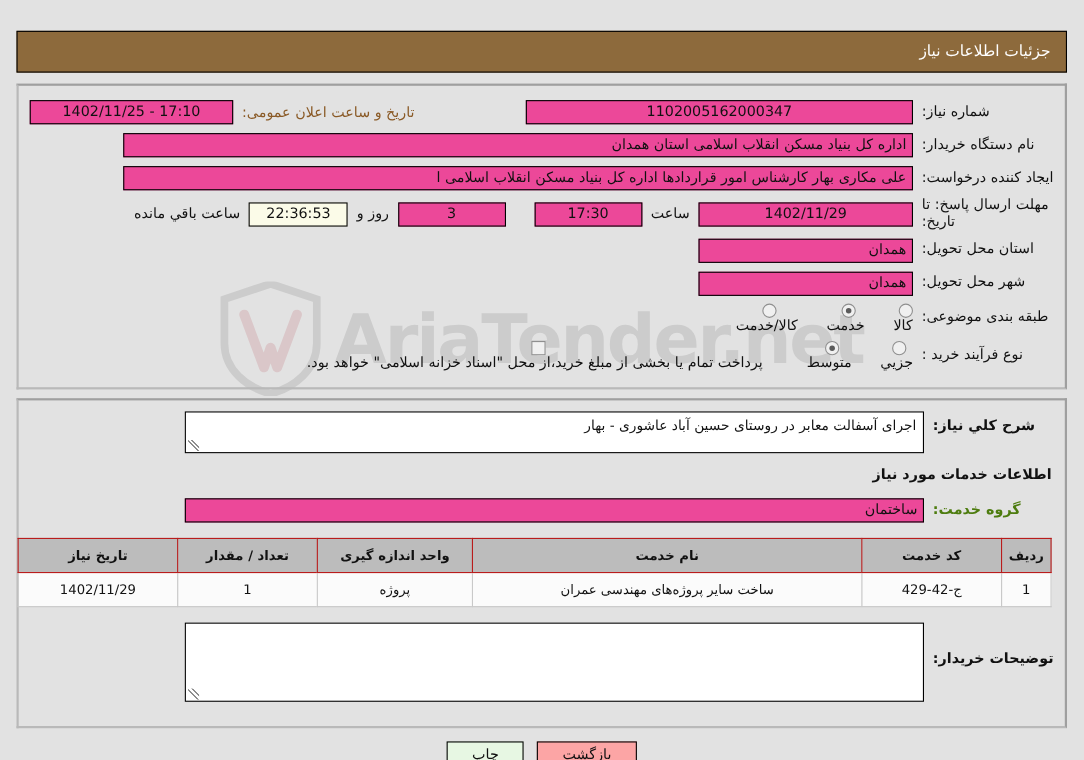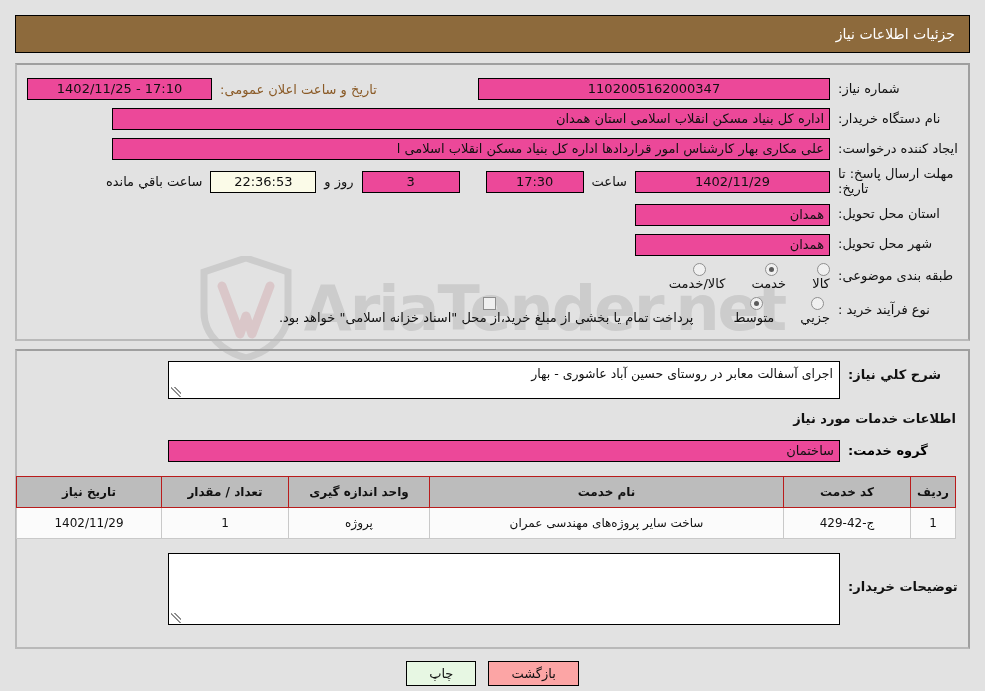--- a/index.html
+++ b/index.html
@@ -52,21 +52,21 @@
 
   
   .page {
     position: relative;
     z-index: 2;
     padding: 0;
   }
 
   
   .header-bar {
-    margin: 15px 15px 0 15px;
+    margin: 28px 15px 0 15px;
     height: 38px;
     background: #8d6a3c;
     border: 1px solid #000;
     box-sizing: border-box;
     display: flex;
     align-items: center;
     padding: 0 14px;
   }
   .header-bar .title {
     color: #ffffff;
@@ -117,21 +117,21 @@
     color: #111;
     overflow: hidden;
     white-space: nowrap;
   }
   .fld-need   { width: 352px; }
   .fld-org    { width: 718px; text-align: right; }
   .fld-creator{ width: 718px; text-align: right; position: relative; }
   .fld-date   { width: 195px; }
   .fld-time   { width: 98px; }
   .fld-days   { width: 98px; }
-  .fld-count  { width: 106px; background: #fbfbe8; }
+  .fld-count  { width: 90px; background: #fbfbe8; }
   .fld-prov   { width: 195px; text-align: right; }
   .fld-city   { width: 195px; text-align: right; }
   .fld-public { width: 185px; }
 
   .inline-lbl {
     font-size: 13px;
     color: #111;
     padding: 0 8px;
     white-space: nowrap;
   }
@@ -251,21 +251,21 @@
   .grp-row {
     display: flex;
     align-items: center;
     margin-bottom: 14px;
   }
   .grp-lbl {
     width: 118px;
     text-align: left;
     font-size: 13px;
     font-weight: bold;
-    color: #000000;
+    color: #4d7c0f;
     padding-left: 8px;
     box-sizing: border-box;
     flex: 0 0 auto;
   }
   .fld-group { width: 672px; height: 22px; text-align: right; }
 
   
   table.items {
     width: 895px;
     margin: 0 2px 14px 0;

